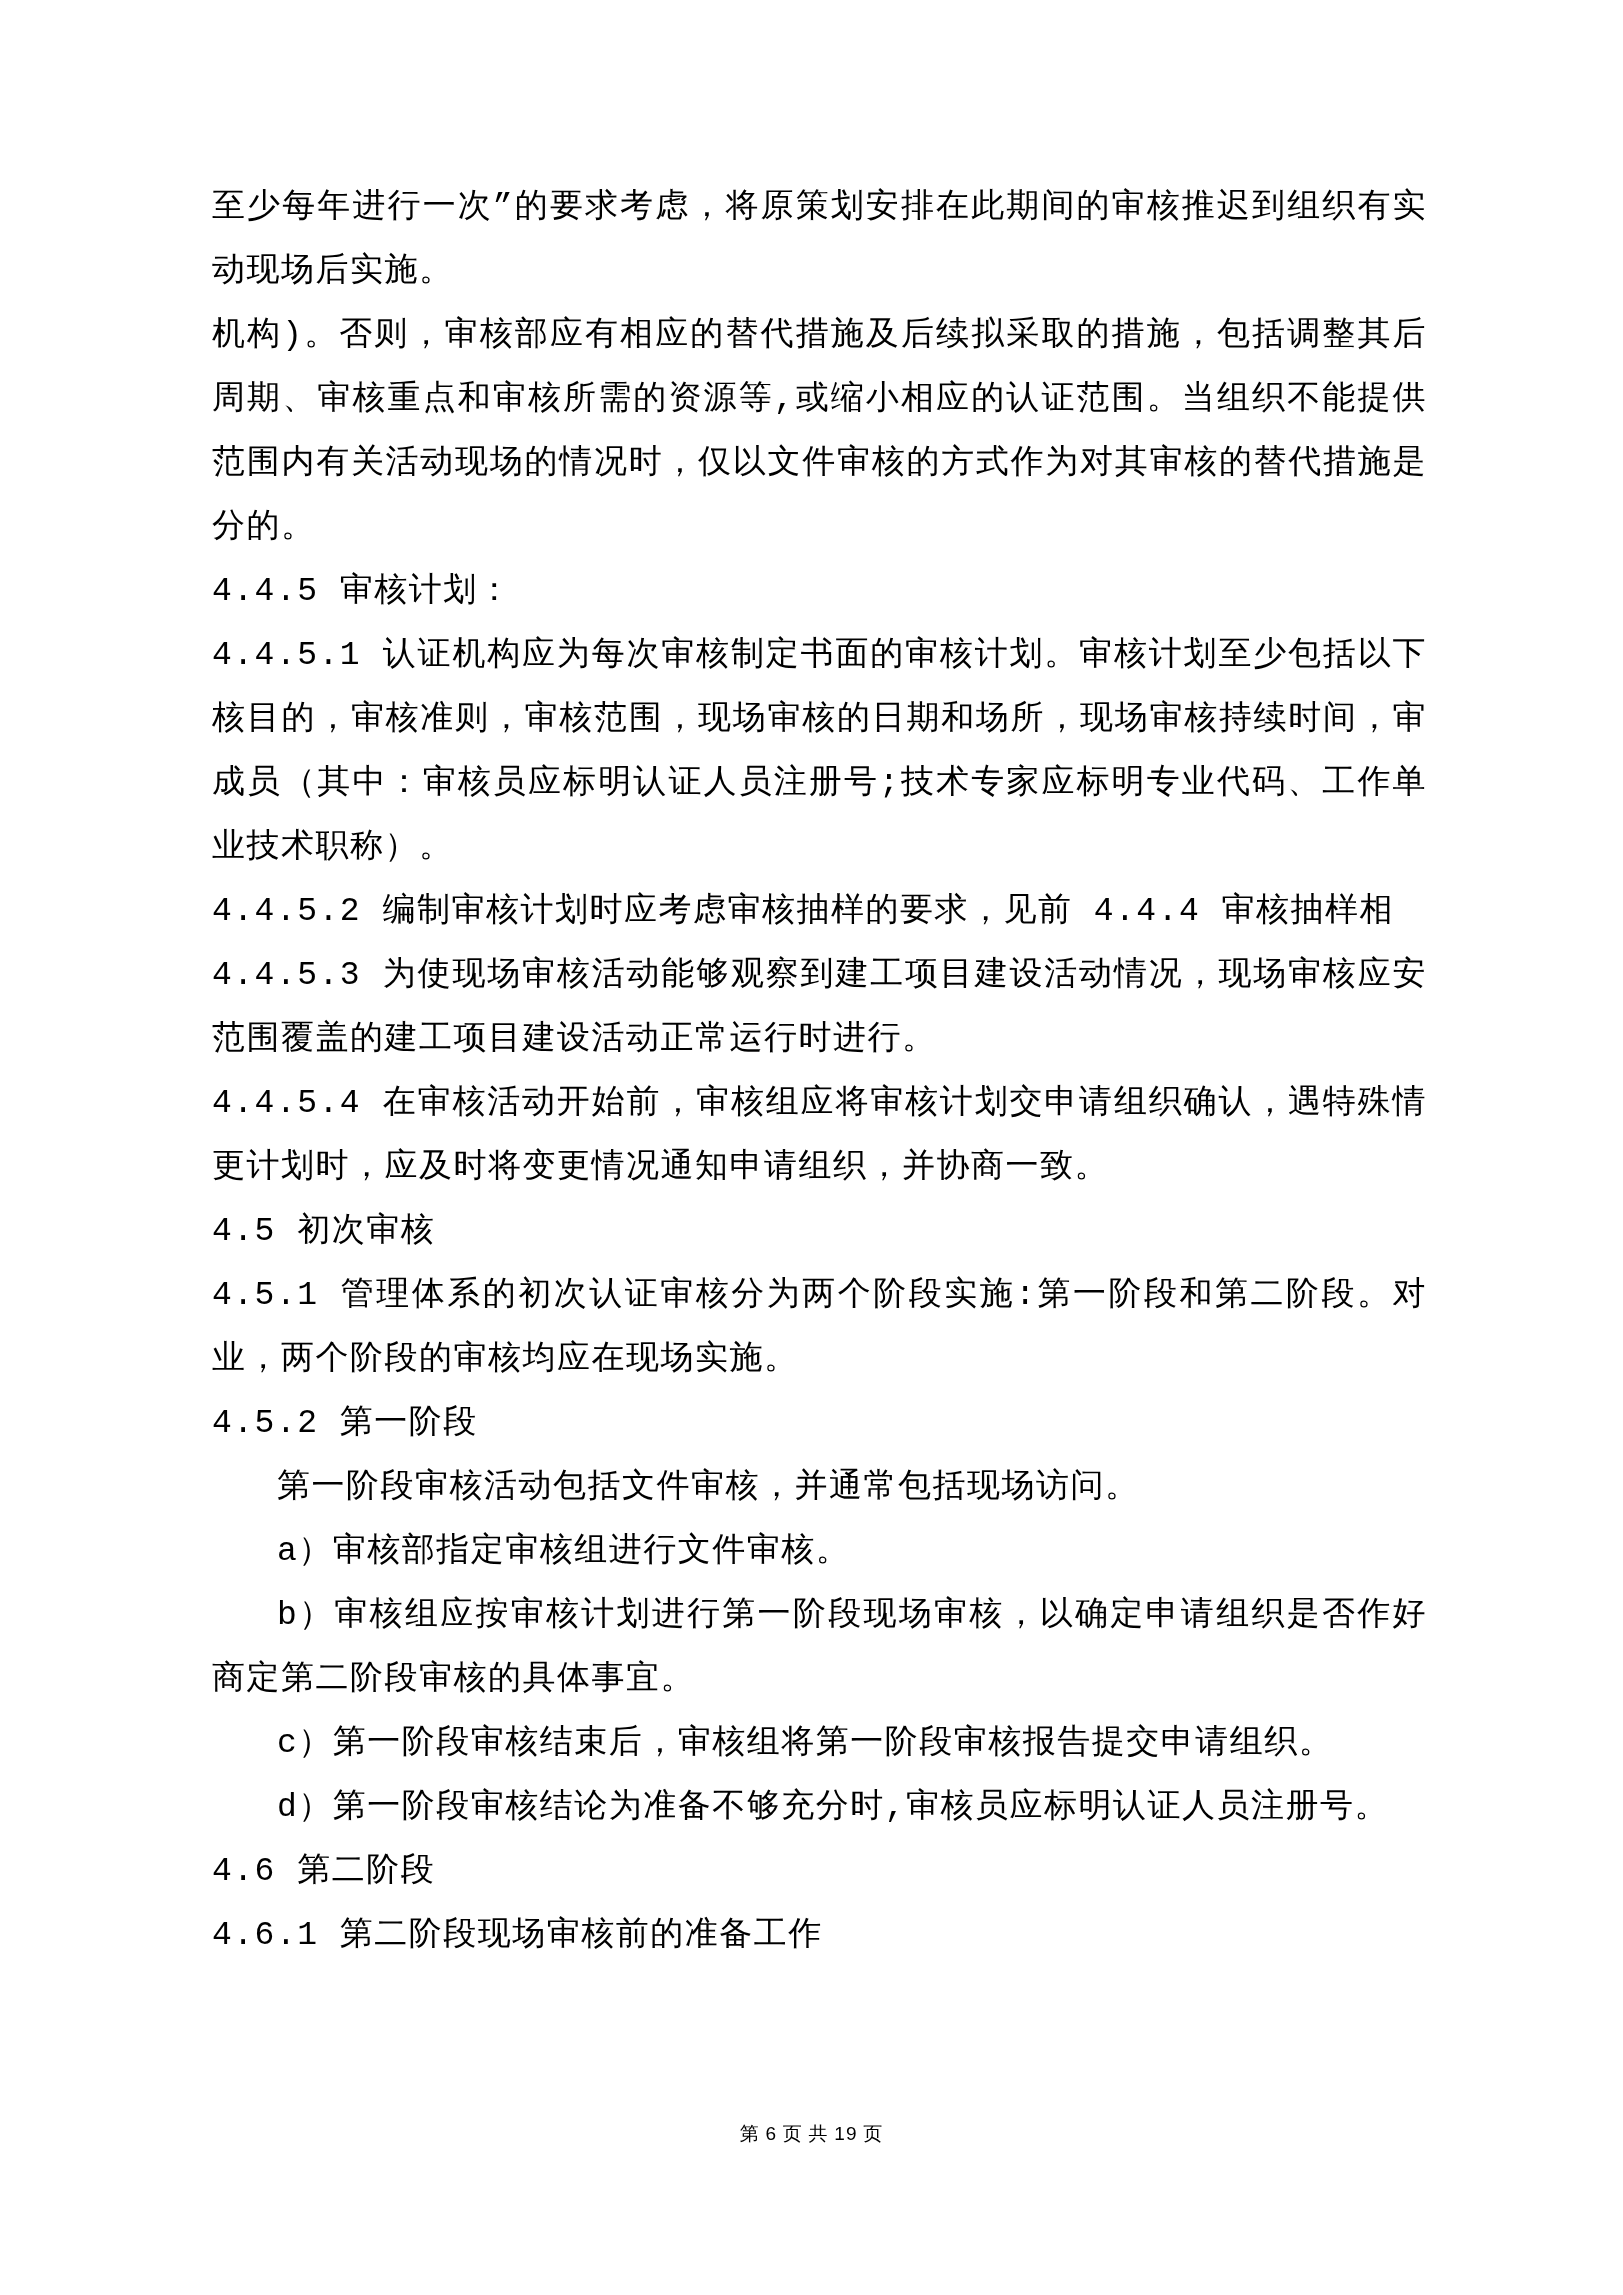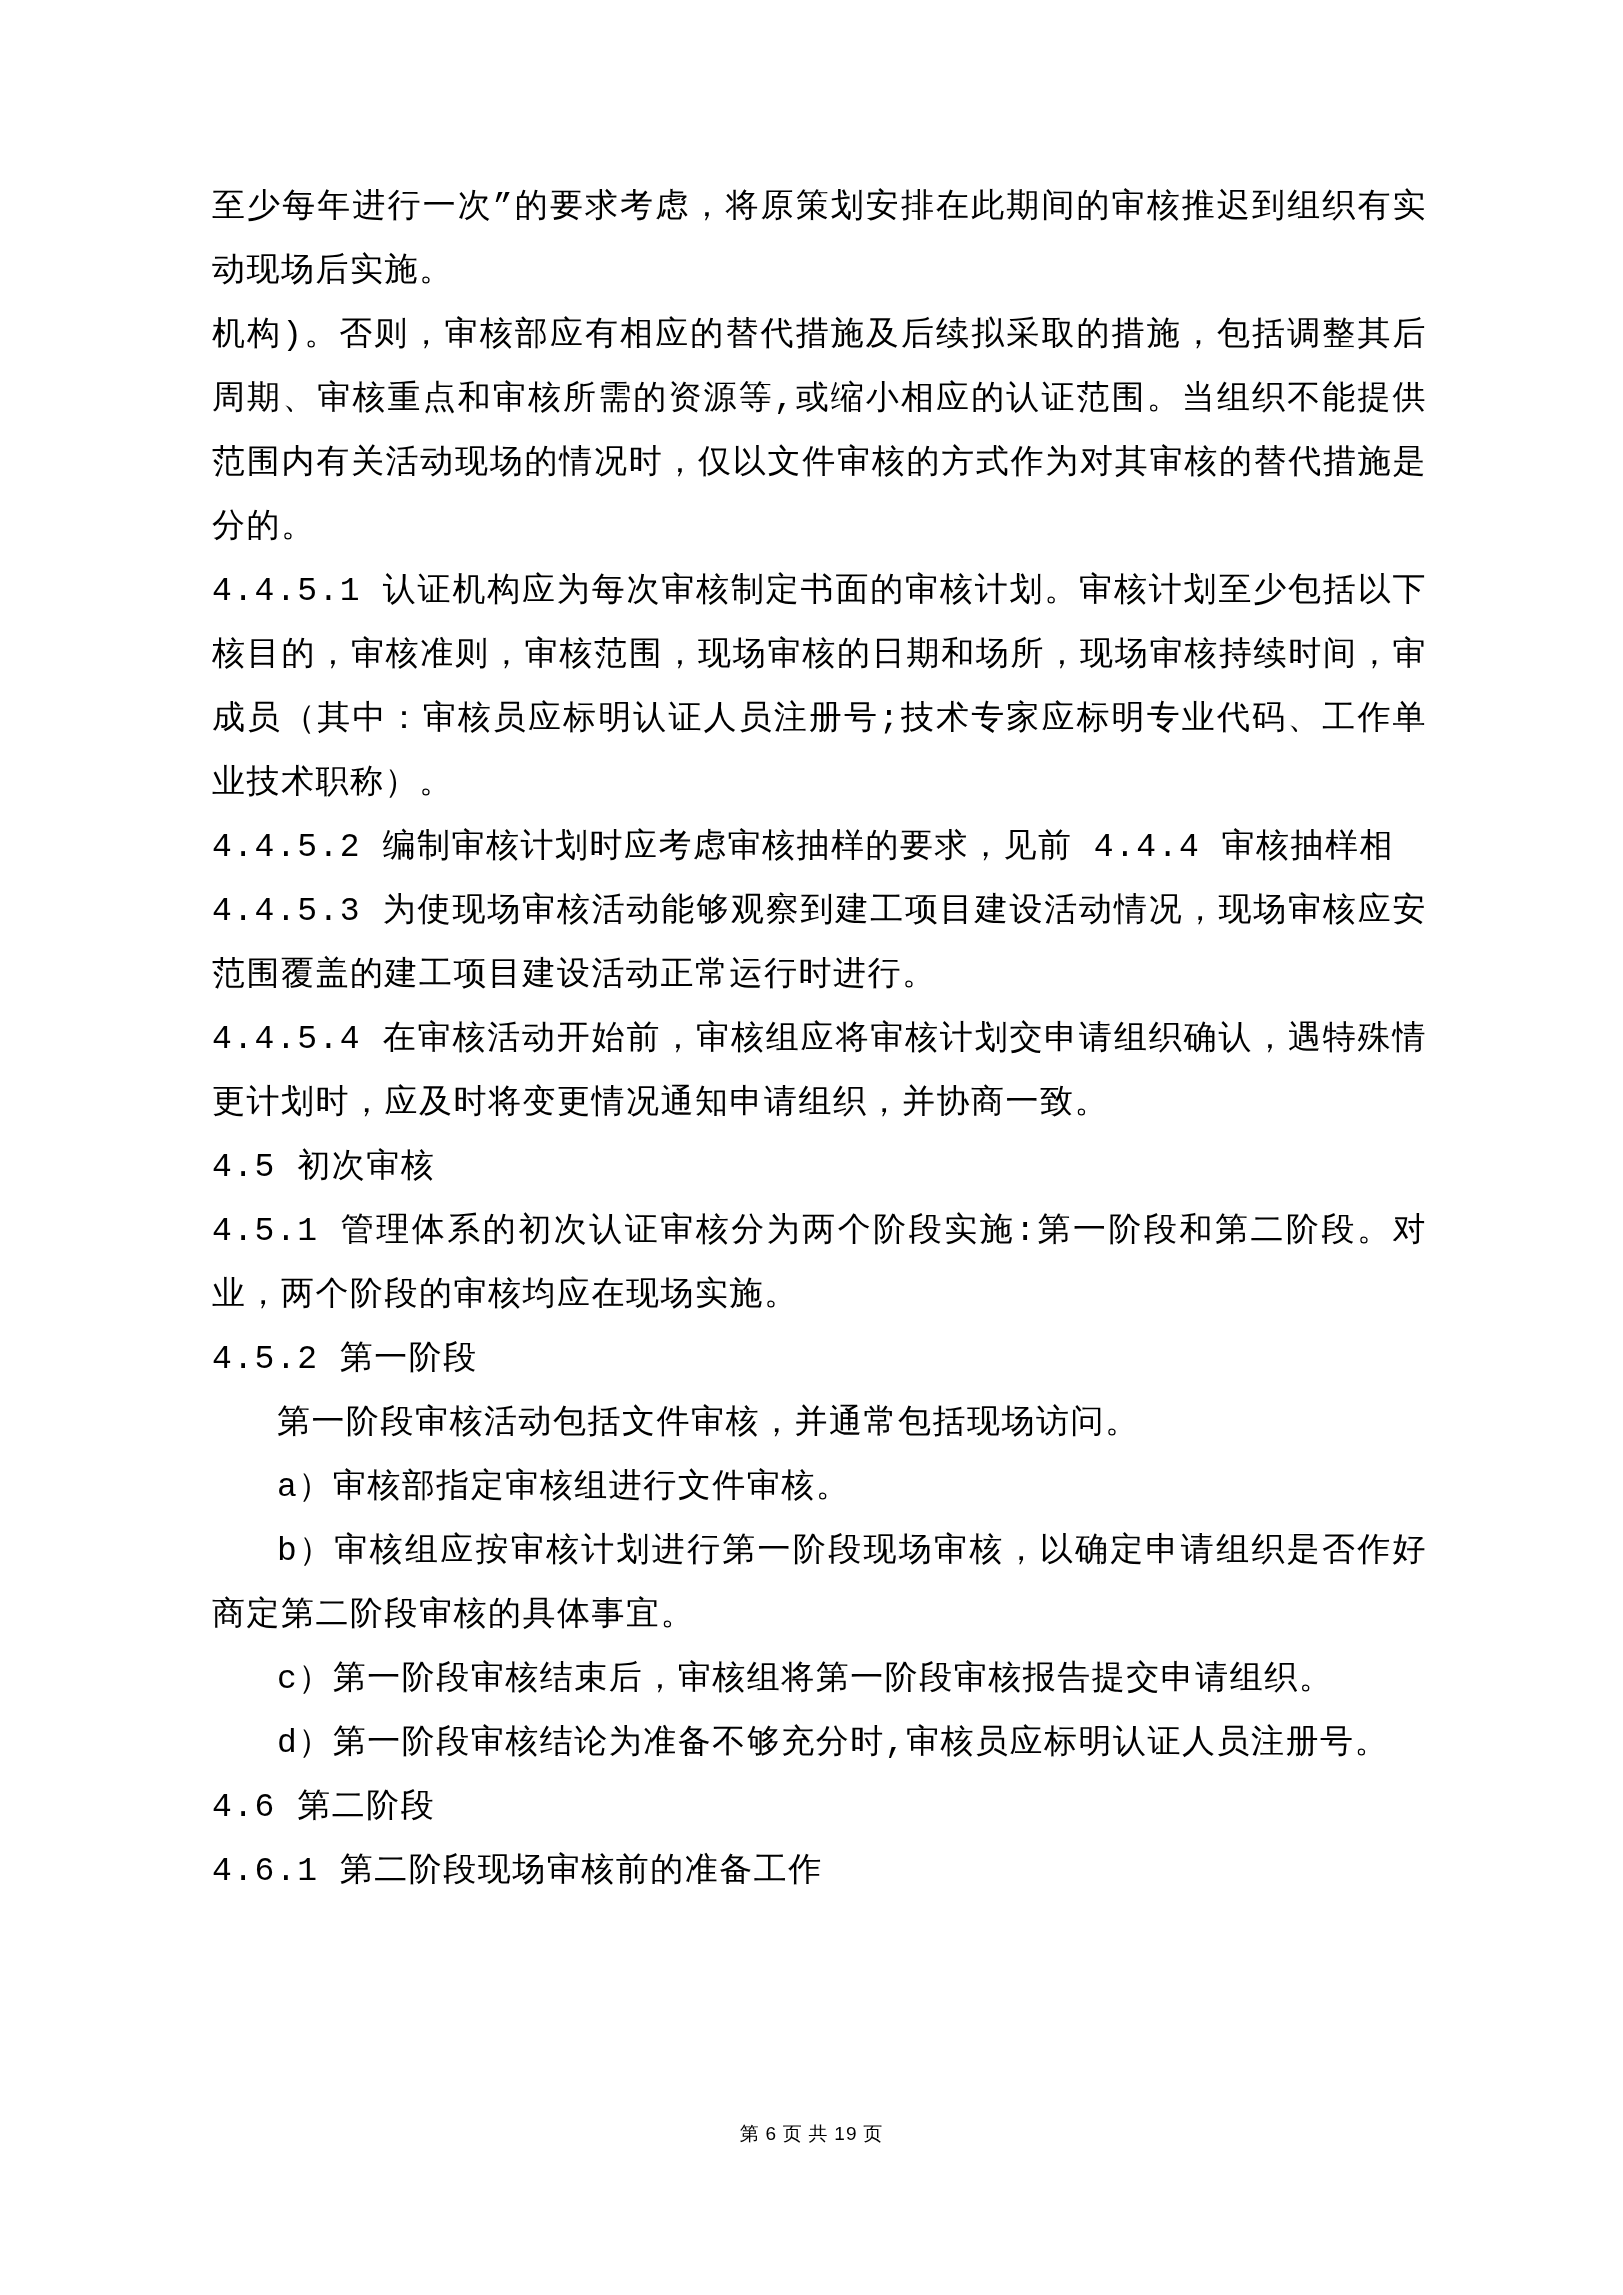--- a/index.html
+++ b/index.html
@@ -57,20 +57,21 @@
 <body>
 
 <div class="page">
   <div class="content">
       <div class="line fill">至少每年进行一次”的要求考虑，将原策划安排在此期间的审核推迟到组织有实际活</div>
       <div class="line">动现场后实施。</div>
       <div class="line fill">机构)。否则，审核部应有相应的替代措施及后续拟采取的措施，包括调整其后的审核</div>
       <div class="line fill">周期、审核重点和审核所需的资源等,或缩小相应的认证范围。当组织不能提供已认证</div>
       <div class="line fill">范围内有关活动现场的情况时，仅以文件审核的方式作为对其审核的替代措施是不充</div>
       <div class="line">分的。</div>
+      <div class="line">4.4.5 审核计划：</div>
       <div class="line fill">4.4.5.1 认证机构应为每次审核制定书面的审核计划。审核计划至少包括以下内容：审</div>
       <div class="line fill">核目的，审核准则，审核范围，现场审核的日期和场所，现场审核持续时间，审核组</div>
       <div class="line fill">成员（其中：审核员应标明认证人员注册号;技术专家应标明专业代码、工作单位及专</div>
       <div class="line">业技术职称）。</div>
       <div class="line">4.4.5.2 编制审核计划时应考虑审核抽样的要求，见前 4.4.4 审核抽样相关内容。</div>
       <div class="line fill">4.4.5.3 为使现场审核活动能够观察到建工项目建设活动情况，现场审核应安排在认证</div>
       <div class="line">范围覆盖的建工项目建设活动正常运行时进行。</div>
       <div class="line fill">4.4.5.4 在审核活动开始前，审核组应将审核计划交申请组织确认，遇特殊情况临时变</div>
       <div class="line">更计划时，应及时将变更情况通知申请组织，并协商一致。</div>
       <div class="line">4.5 初次审核</div>

